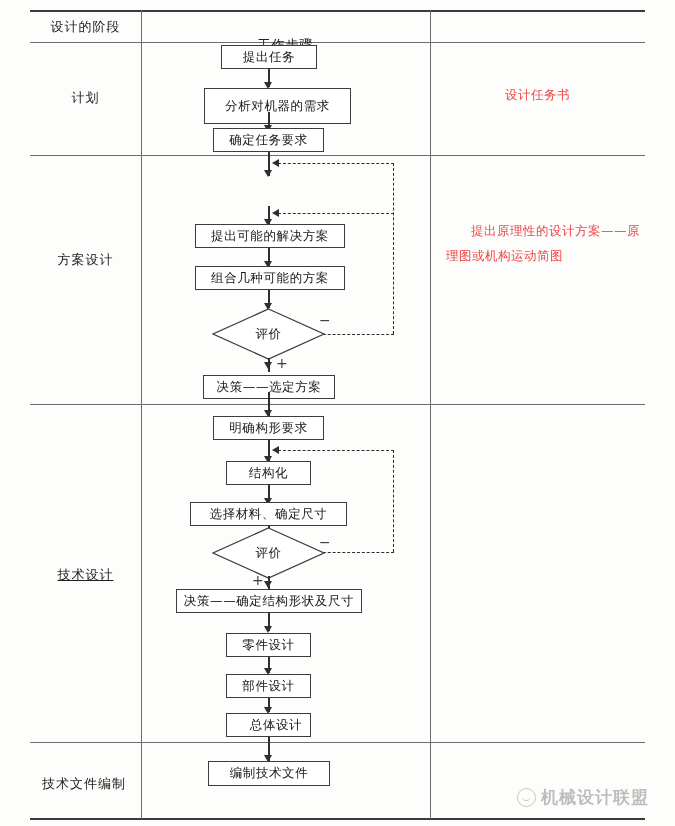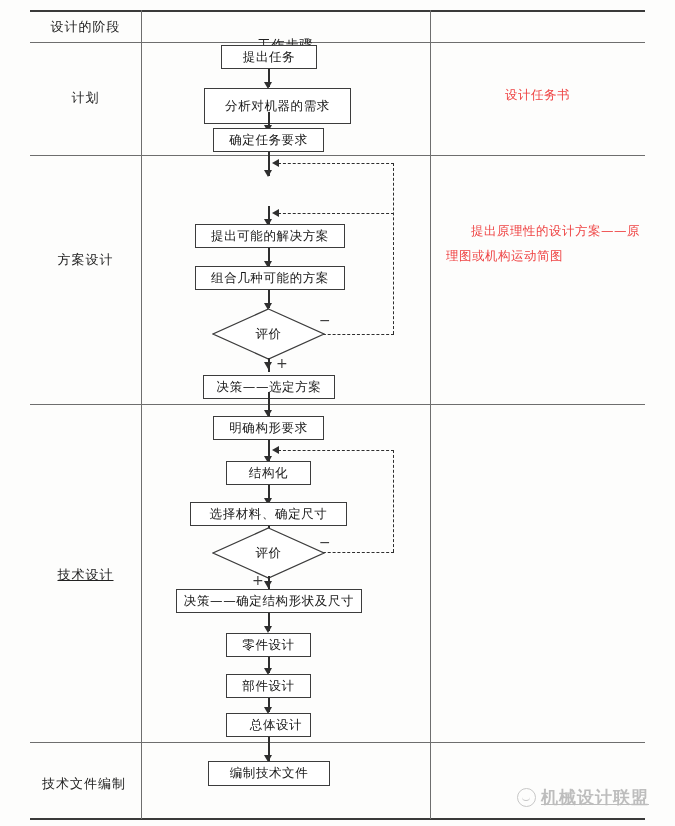--- a/index.html
+++ b/index.html
@@ -274,18 +274,18 @@
   <div class="fbox" style="left:226px; top:674px; width:85px; height:24px;">部件设计</div>
   <div class="vline" style="left:268px; top:698px; height:14px;"></div>
   <div class="arrowhead" style="left:264.3px; top:707px;"></div>
 
   <div class="fbox" style="left:226px; top:713px; width:85px; height:24px;padding-left:15px;">总体设计</div>
   <div class="vline" style="left:268px; top:737px; height:24px;"></div>
   <div class="arrowhead" style="left:264.3px; top:755px;"></div>
 
   <div class="fbox" style="left:208px; top:761px; width:122px; height:25px;">编制技术文件</div>
 
-  <div class="watermark" style="left:517px; top:786px;text-decoration:underline;">
+  <div class="watermark" style="left:517px; top:786px;">
     <span class="wm-circle"></span>
     <span>机械设计联盟</span>
   </div>
 
 </div>
 
 </body></html>

